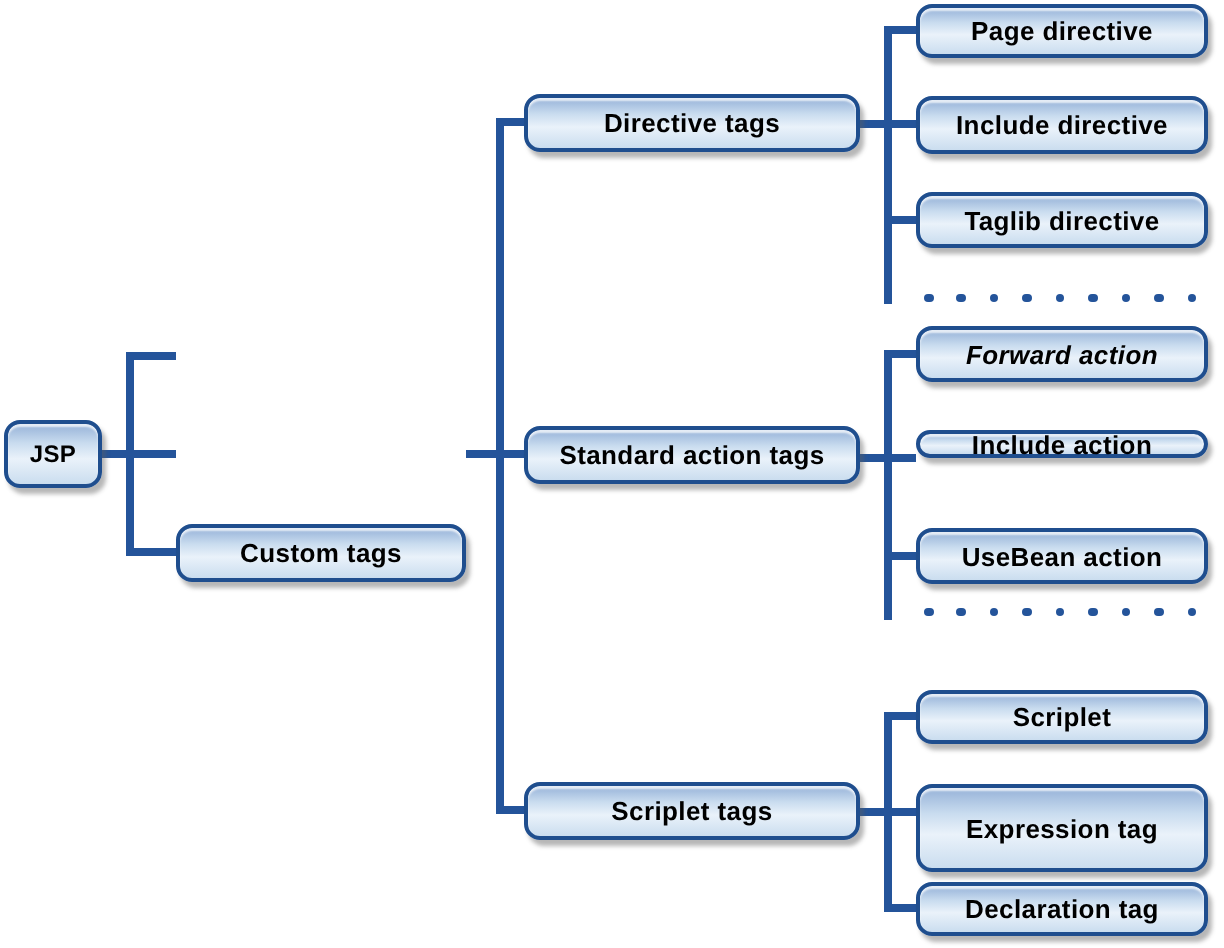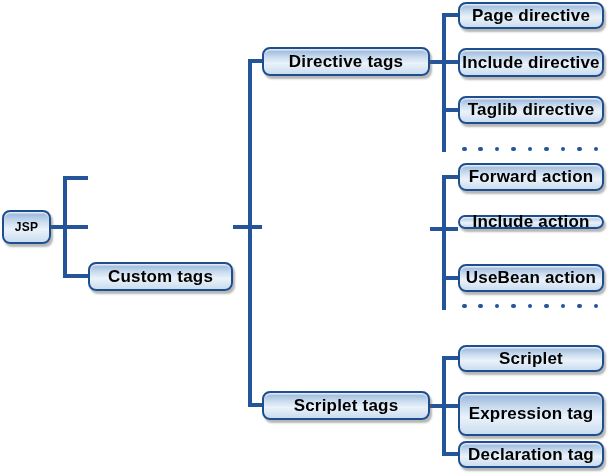--- a/index.html
+++ b/index.html
@@ -24,21 +24,21 @@
       var(--g1, #96B2D8) 0%,
       var(--g2, #C9DCEF) 32%,
       var(--g3, #EAF2FA) 58%,
       var(--g4, #CADDEF) 100%);
     box-shadow: 2px 3px 2px rgba(96,96,96,0.45),
                 inset 0 1.5px 1px rgba(255,255,255,0.75);
     display: flex;
     align-items: center;
     justify-content: center;
     font-weight: bold;
-    font-size: 17px;
+    font-size: 13px;
     color: var(--text, #000);
     white-space: nowrap;
     letter-spacing: 0.2px;
   }
   .line {
     position: absolute;
     background: var(--line, #24549A);
   }
   .dots-row {
     position: absolute;
@@ -104,27 +104,28 @@
       <span class="dot"></span>
       <span class="dot"></span>
       <span class="dot"></span>
     </div>
 
   <div class="node" style="left:2px;top:210px;width:49px;height:34px;font-size:12px;">JSP</div>
 
   <div class="node" style="left:88px;top:262px;width:145px;height:29px;">Custom tags</div>
 
   <div class="node" style="left:262px;top:47px;width:168px;height:29px;">Directive tags</div>
+  <div class="node" style="left:262px;top:213px;width:168px;height:29px;">Standard action tags</div>
   <div class="node" style="left:262px;top:391px;width:168px;height:29px;">Scriplet tags</div>
 
   <div class="node" style="left:458px;top:2px;width:146px;height:27px;">Page directive</div>
   <div class="node" style="left:458px;top:48px;width:146px;height:29px;">Include directive</div>
   <div class="node" style="left:458px;top:96px;width:146px;height:28px;">Taglib directive</div>
 
-  <div class="node" style="left:458px;top:163px;width:146px;height:28px;">Forward action</div>
+  <div class="node" style="left:458px;top:163px;width:146px;height:28px;font-style:italic;">Forward action</div>
   <div class="node" style="left:458px;top:215px;width:146px;height:14px;">Include action</div>
   <div class="node" style="left:458px;top:264px;width:146px;height:28px;">UseBean action</div>
 
   <div class="node" style="left:458px;top:345px;width:146px;height:27px;">Scriplet</div>
   <div class="node" style="left:458px;top:392px;width:146px;height:44px;">Expression tag</div>
   <div class="node" style="left:458px;top:441px;width:146px;height:27px;">Declaration tag</div>
 
 </div>
 
 </body></html>

